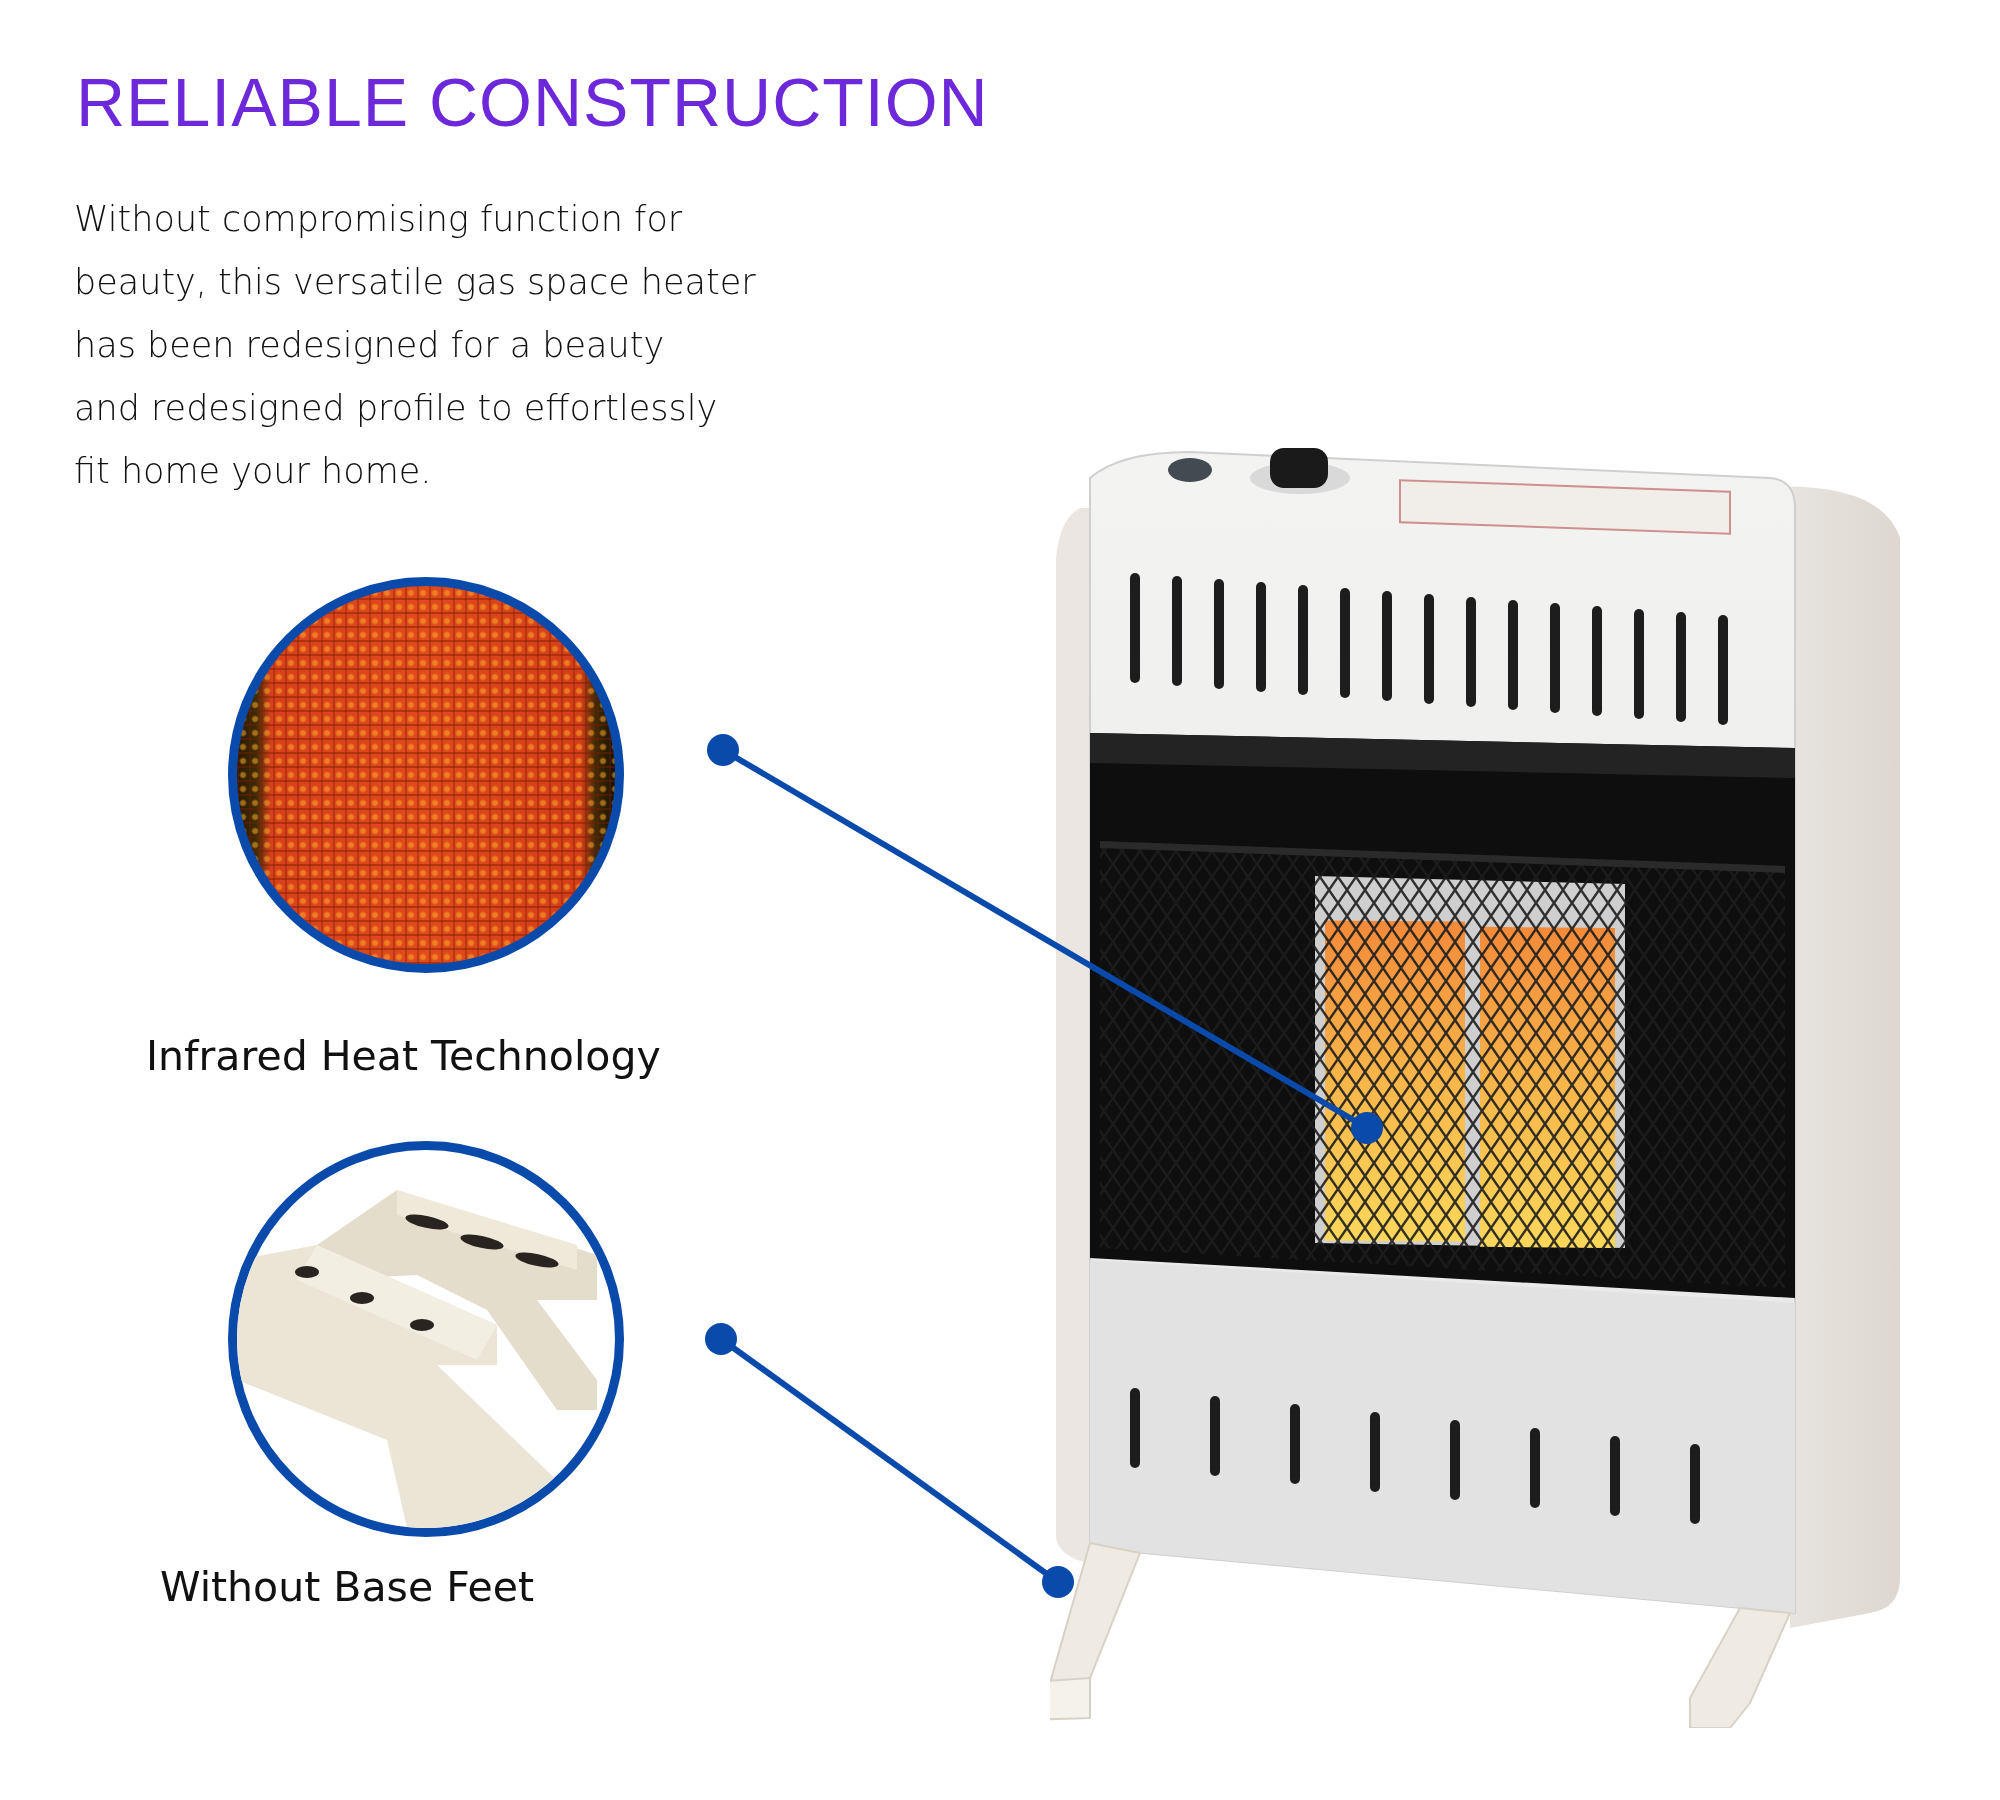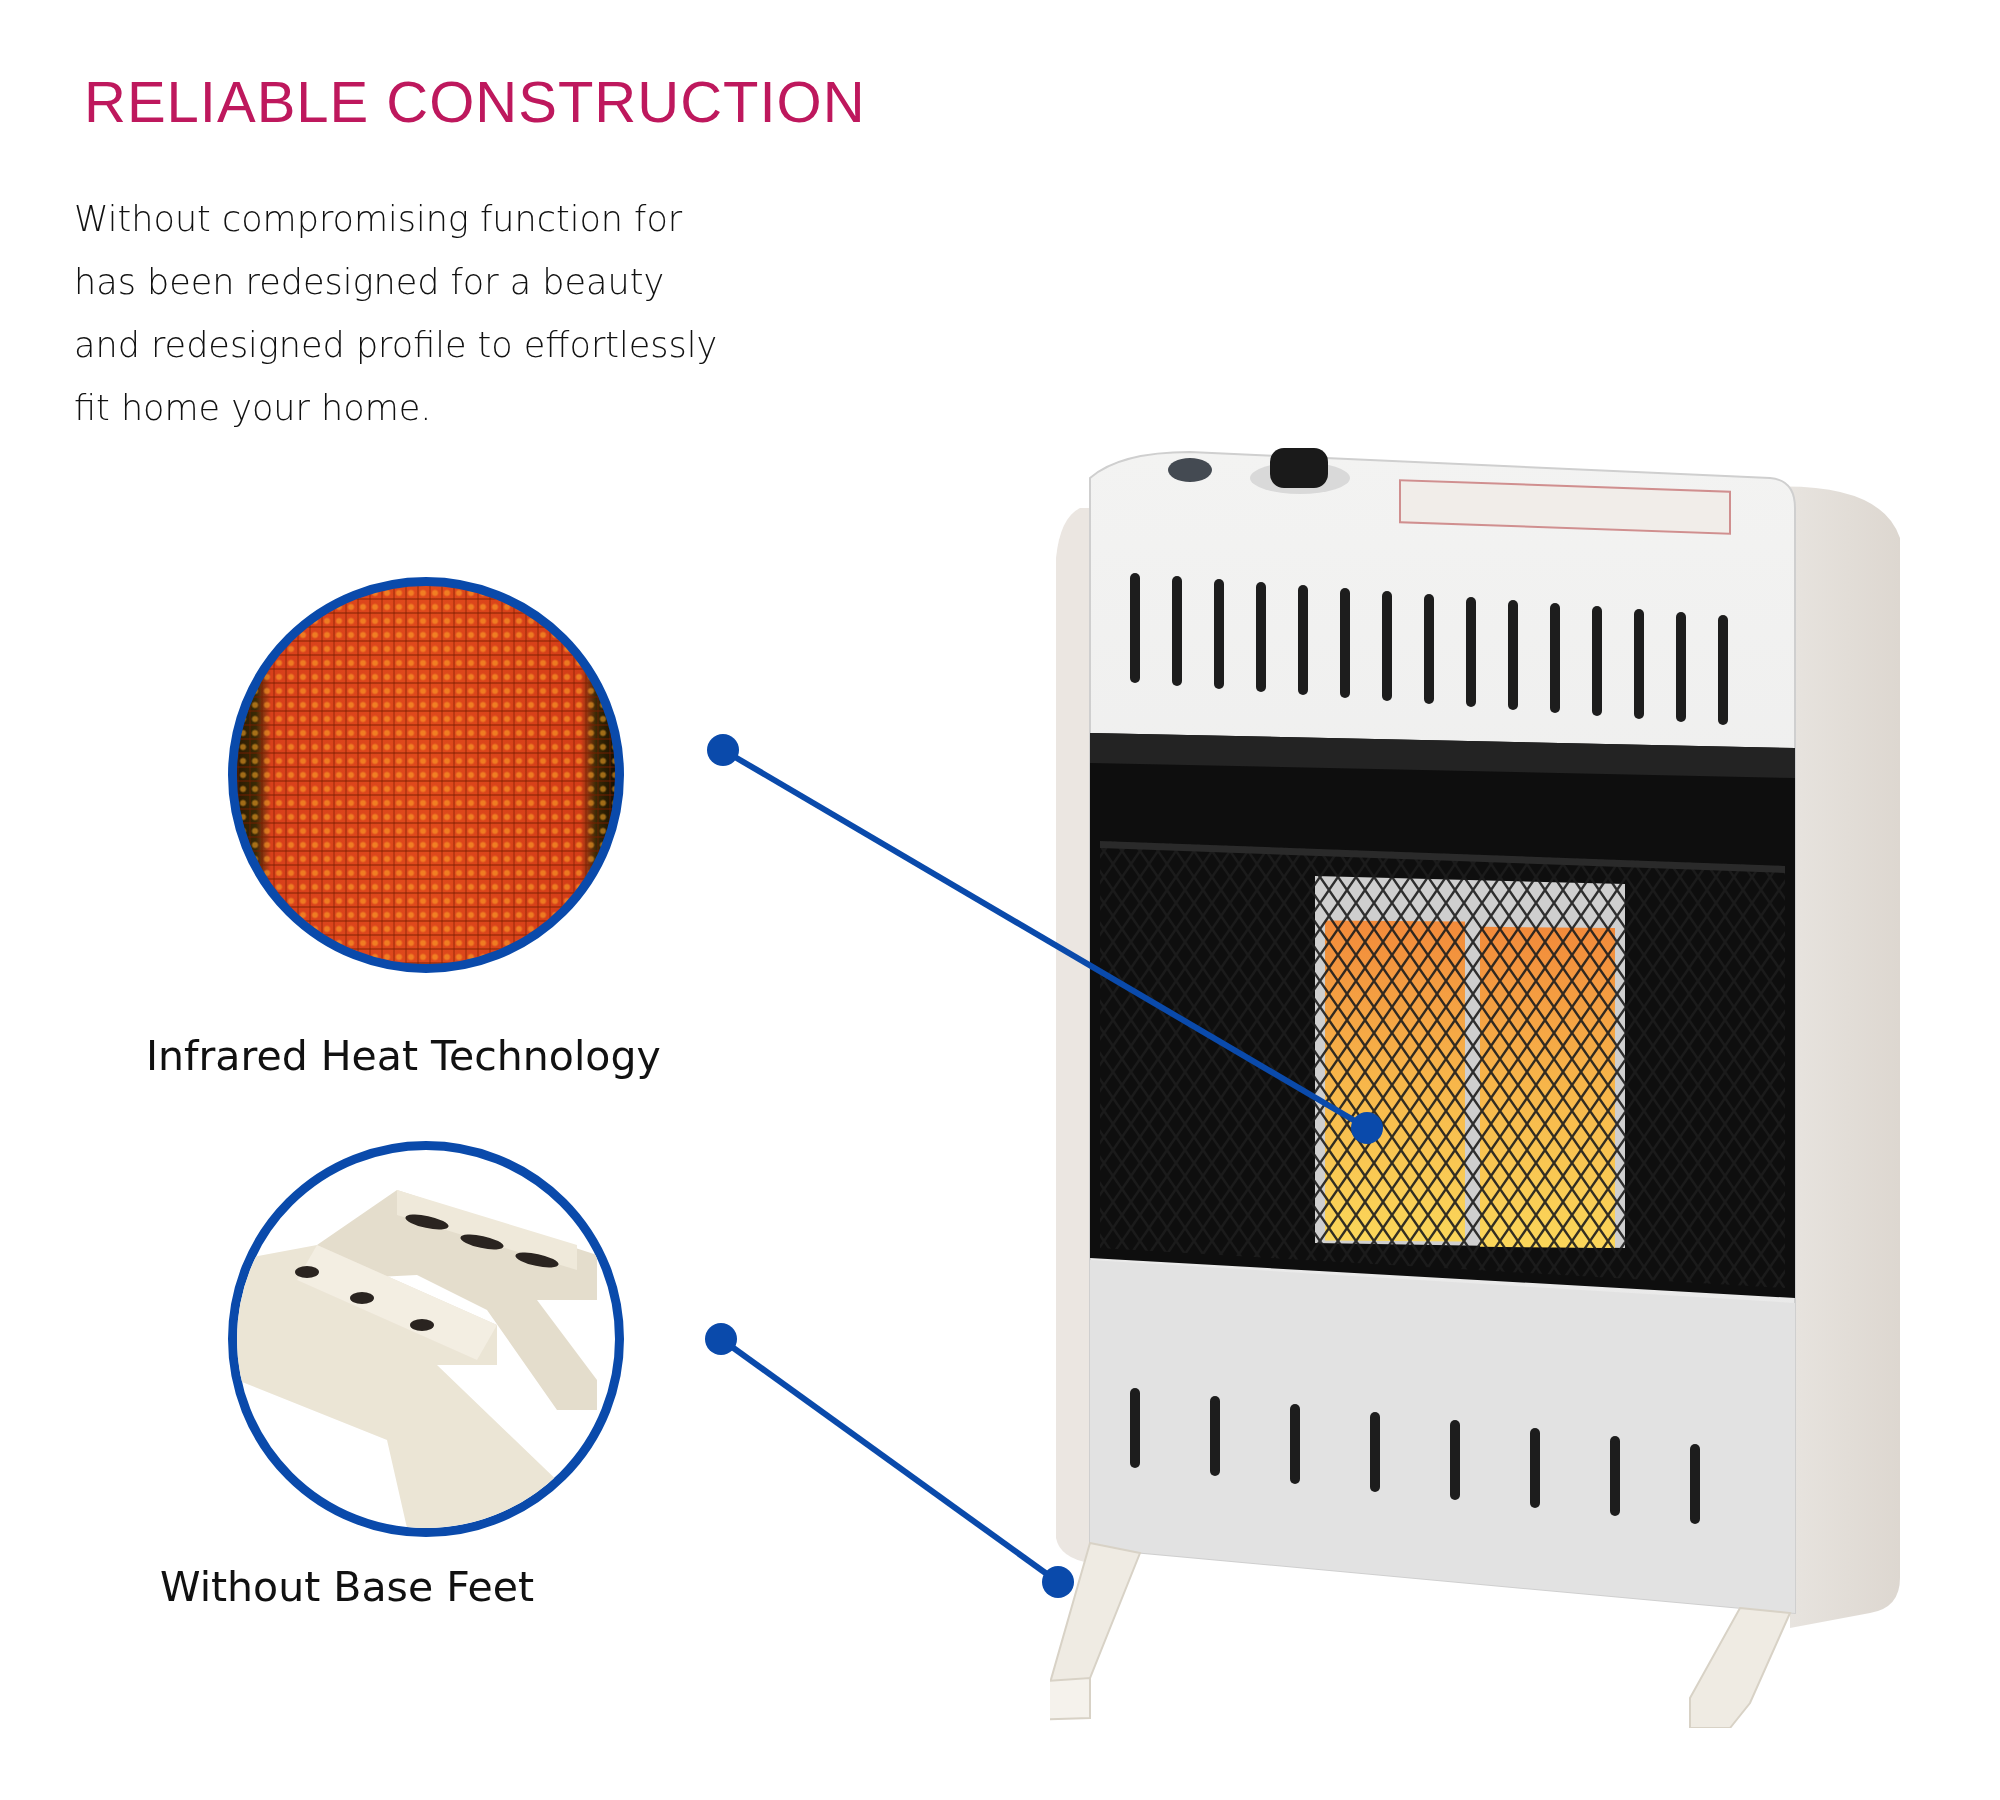--- a/index.html
+++ b/index.html
@@ -1,18 +1,18 @@
 <!DOCTYPE html>
 <html><head>
 <meta charset="utf-8">
 <style>
   html,body{margin:0;padding:0;background:#ffffff;}
   body{width:2000px;height:1800px;position:relative;overflow:hidden;font-family:"DejaVu Sans","Liberation Sans",sans-serif;}
   .abs{position:absolute;}
-  .headline{left:84px;top:52px;font-size:58px;line-height:100px;color:#be185d;font-family:"Liberation Sans","DejaVu Sans",sans-serif;font-weight:400;letter-spacing:1px;white-space:nowrap;}
+  .headline{left:76px;top:52px;font-size:68px;line-height:100px;color:#6d28d9;font-family:"Liberation Sans","DejaVu Sans",sans-serif;font-weight:400;letter-spacing:1px;white-space:nowrap;}
   .para{left:74px;top:188px;width:1020px;font-size:35px;line-height:63px;color:#111;font-family:"DejaVu Sans",sans-serif;font-weight:300;}
   .para span{display:block;white-space:nowrap;}
   .label{font-size:41px;color:#111;font-family:"DejaVu Sans",sans-serif;white-space:nowrap;}
   .circle{border-radius:50%;border:9px solid #0a4aab;overflow:hidden;box-sizing:border-box;}
   .c-ir{left:228px;top:577px;width:396px;height:396px;
     background:
       radial-gradient(circle at 50% 50%, rgba(255,170,40,.55) 2px, rgba(0,0,0,0) 4px) 0 0/12px 14px,
       linear-gradient(90deg,#2b1a02 0,#3a2a05 5%, #d8401b 9%, #e04a1c 50%, #d43d18 91%, #3a2a05 95%, #1a1000 100%);}
   .c-ir .grid{position:absolute;inset:0;background:
       repeating-linear-gradient(0deg, rgba(120,30,0,.45) 0 2px, rgba(0,0,0,0) 2px 14px),
@@ -23,20 +23,21 @@
   
   .heater{left:1050px;top:448px;width:870px;height:1280px;}
 </style>
 </head>
 <body>
 
 <h1 class="abs headline" style="margin:0;">RELIABLE CONSTRUCTION</h1>
 
 <div class="abs para">
   <span>Without compromising function for</span>
+  <span>beauty, this versatile gas space heater</span>
   <span>has been redesigned for a beauty</span>
   <span>and redesigned profile to effortlessly</span>
   <span>fit home your home.</span>
 </div>
 
 <div class="abs circle c-ir">
   <div class="grid"></div>
 </div>
 <div class="abs label" style="left:146px;top:1032px;">Infrared Heat Technology</div>
 

